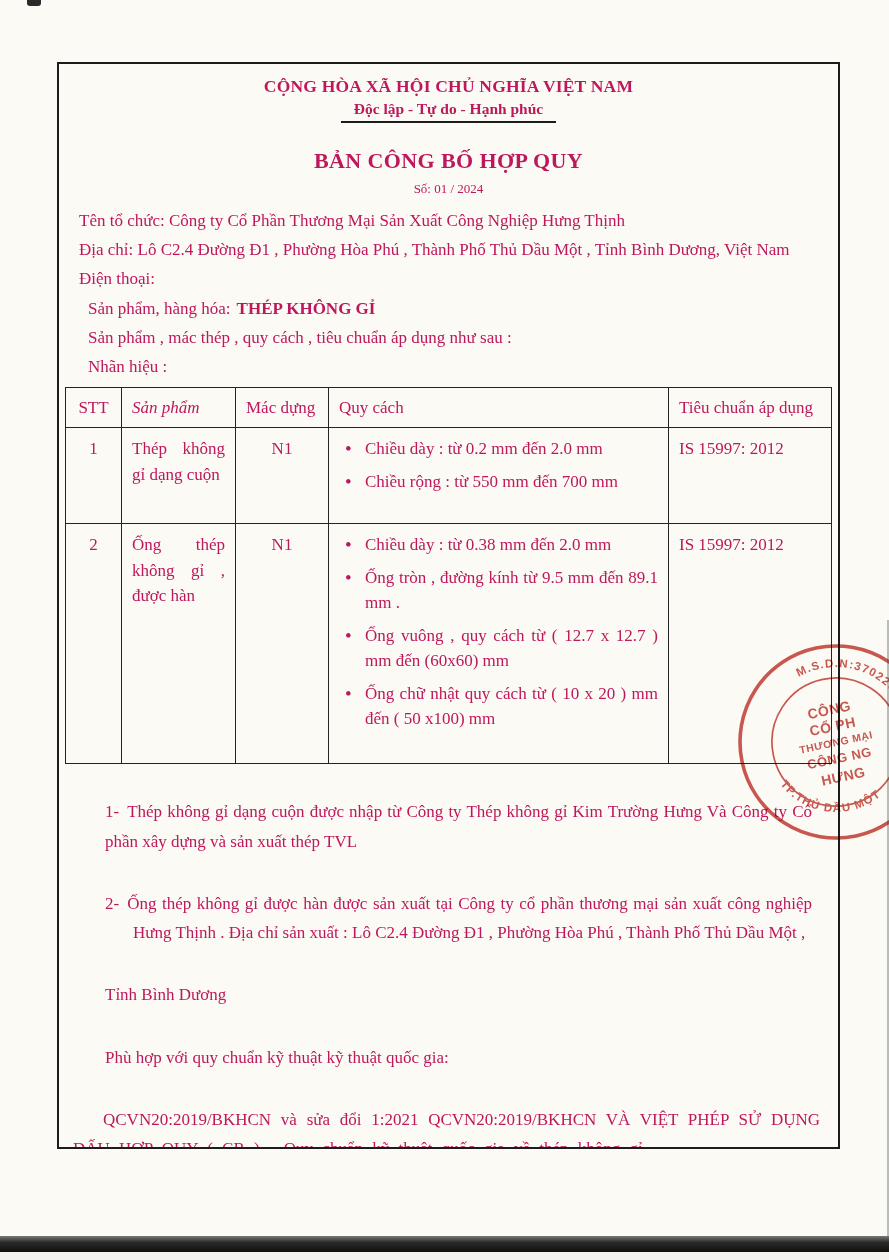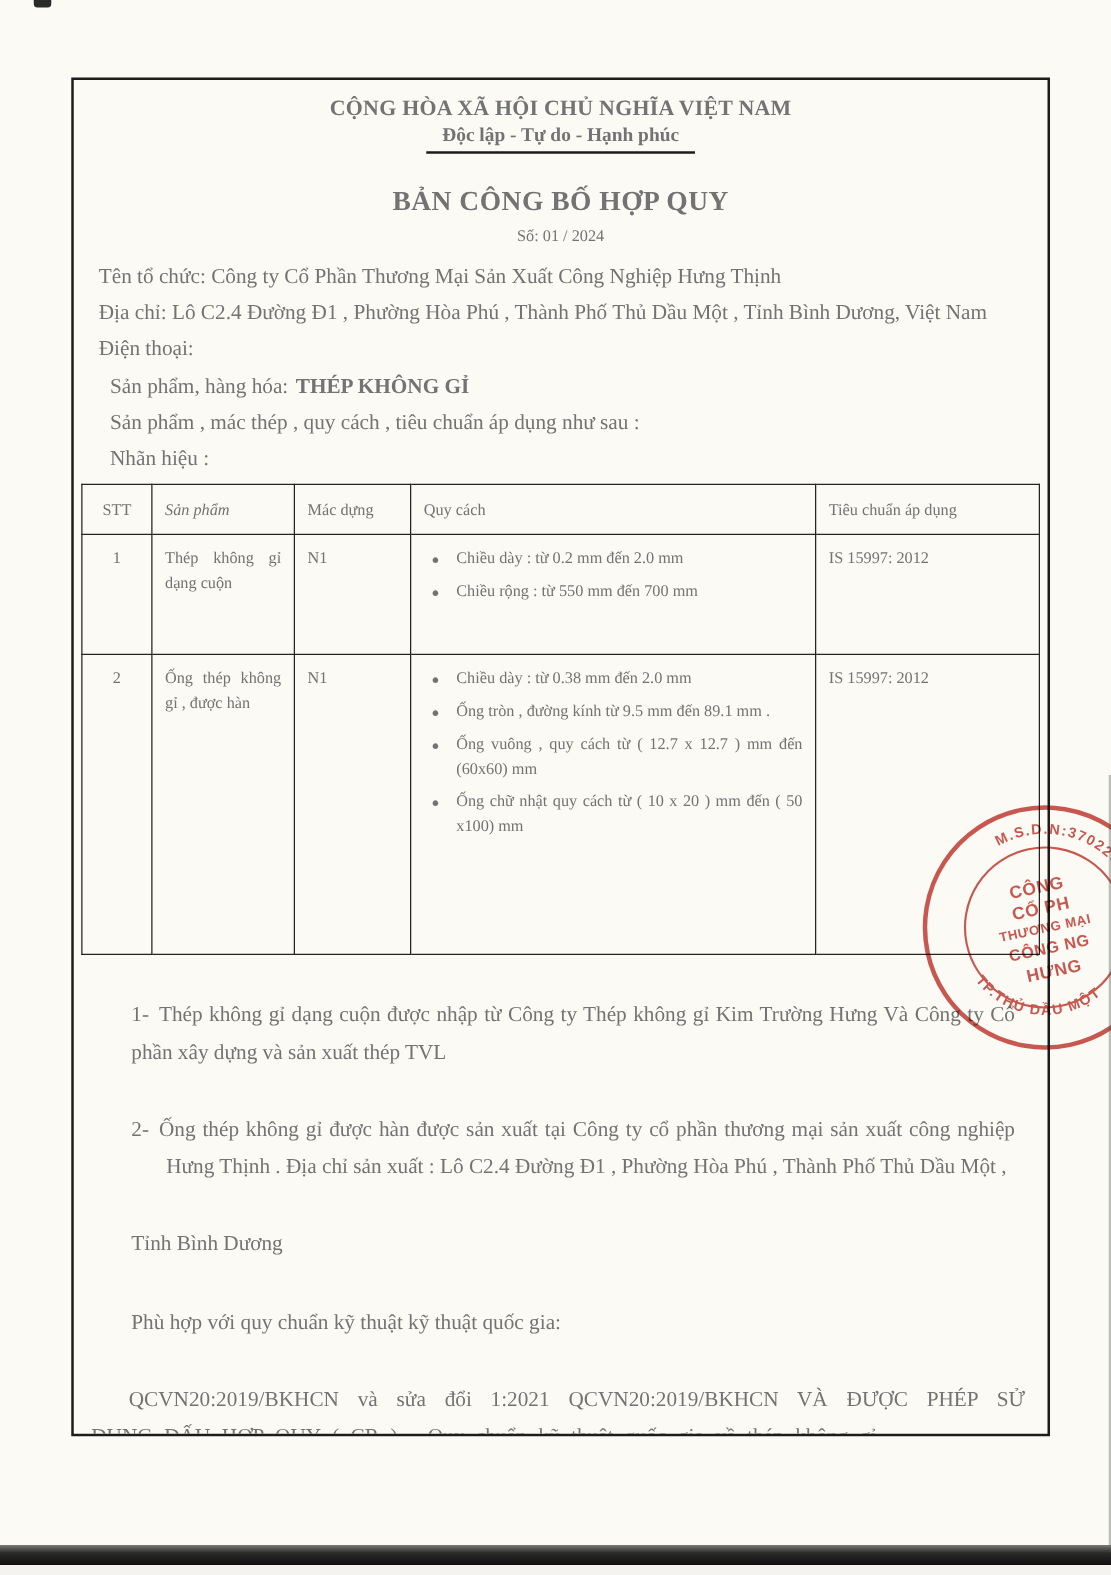--- a/index.html
+++ b/index.html
@@ -1,19 +1,19 @@
 <!DOCTYPE html>
 <html><head>
 <meta charset="utf-8">
 <style>
   * { margin:0; padding:0; box-sizing:border-box; }
   html,body { background:#ffffff; }
   .page {
     position:relative; width:889px; height:1260px; overflow:hidden;
-    background:#fbfaf5; color:#737373;
+    background:#fbfaf5; color:#be185d;
     font-family:"Liberation Serif","DejaVu Serif",serif;
   }
   
   .corner-mark { position:absolute; left:27px; top:0; width:14px; height:6px; background:#2a2a2a; border-radius:0 0 3px 3px; }
   .right-edge { position:absolute; right:0; top:620px; width:2px; height:620px; background:rgba(70,70,70,.35); }
   .scan-bar { position:absolute; left:0; right:0; top:1236px; height:16px;
               background:linear-gradient(to bottom,#7a7a78 0%,#2a2a28 40%,#101010 100%); }
   .scan-strip { position:absolute; left:0; right:0; top:1252px; height:8px; background:#f4f3ef; }
 
   
@@ -27,27 +27,27 @@
            padding:0 13px 3px 13px; border-bottom:2px solid #1c1c1c; }
   .doc-title { margin-top:25px; font-size:22px; font-weight:bold; letter-spacing:.4px; }
   .doc-no { margin-top:7px; font-size:13px; }
 
   .body-text { padding:9px 12px 0 14px; font-size:17px; line-height:1.72; }
   .body-text p { text-align:justify; }
   .ind { padding-left:9px; }
   .bold { font-weight:bold; }
   .lbl { margin-right:6px; }
 
-  table { width:100%; border-collapse:collapse; margin-top:6px; font-size:13px; }
+  table { width:100%; border-collapse:collapse; margin-top:6px; font-size:17px; }
   th, td { border:1.6px solid #242424; padding:8px 10px; text-align:left; font-weight:normal; }
   th { height:40px; vertical-align:middle; }
   td { vertical-align:top; line-height:1.5; }
-  .col-stt { width:56px; } .col-sp { width:114px;font-style:italic; } .col-mt { width:93px; } .col-tc { width:179px; }
+  .col-stt { width:56px; } .col-sp { width:114px;font-style:italic; } .col-mt { width:93px; } .col-tc { width:163px; }
   th.col-stt, td.c-stt { text-align:center; }
-  td.c-mt { }
+  td.c-mt { text-align:center; }
   td.c-sp { text-align:justify; }
   .row1 td { height:96px; }
   .row2 td { height:240px; }
   ul.qc { list-style:none; }
   ul.qc li { position:relative; padding-left:26px; margin-bottom:7px; text-align:justify; }
   ul.qc li::before { content:"\2022"; position:absolute; left:6px; top:-1px; font-size:19px; }
 
   .notes { margin-top:30px; font-size:17px; line-height:1.72; padding-right:10px; }
   .notes p { text-align:justify;margin-top:33px; }
   .note-1 { margin-left:40px; margin-right:10px; }
@@ -133,21 +133,21 @@
 
     <div class="notes">
       <p class="note-1">
         <span class="marker">1-</span><span>Thép không gỉ dạng cuộn được nhập từ Công ty Thép không gỉ Kim Trường Hưng Và Công ty Cổ phần xây dựng và sản xuất thép TVL</span>
       </p>
       <p class="note-2">
         <span class="marker">2-</span><span>Ống thép không gỉ được hàn được sản xuất tại Công ty cổ phần thương mại sản xuất công nghiệp Hưng Thịnh . Địa chỉ sản xuất : Lô C2.4 Đường Đ1 , Phường Hòa Phú , Thành Phố Thủ Dầu Một ,</span>
       </p>
       <p class="plain">Tỉnh Bình Dương</p>
       <p class="plain">Phù hợp với quy chuẩn kỹ thuật kỹ thuật quốc gia:</p>
-      <p class="regulation">QCVN20:2019/BKHCN và sửa đổi 1:2021 QCVN20:2019/BKHCN VÀ ĐƯỢC PHÉP SỬ DỤNG DẤU HỢP QUY ( CR ) - Quy chuẩn kỹ thuật quốc gia về thép không gỉ</p>
+      <p class="regulation">QCVN20:2019/BKHCN và sửa đổi 1:2021 QCVN20:2019/BKHCN VÀ VIỆT PHÉP SỬ DỤNG DẤU HỢP QUY ( CR ) - Quy chuẩn kỹ thuật quốc gia về thép không gỉ</p>
     </div>
 
   </div>
 
   <svg class="stamp" width="240" height="240" viewBox="0 0 240 240">
     <defs>
       <path id="arcTop" d="M 45,120 A 75,75 0 0 1 195,120" fill="none"></path>
       <path id="arcBottom" d="M 50,120 A 70,70 0 0 0 190,120" fill="none"></path>
     </defs>
     <g transform="rotate(-12 120 120)" fill="#c13a30">

